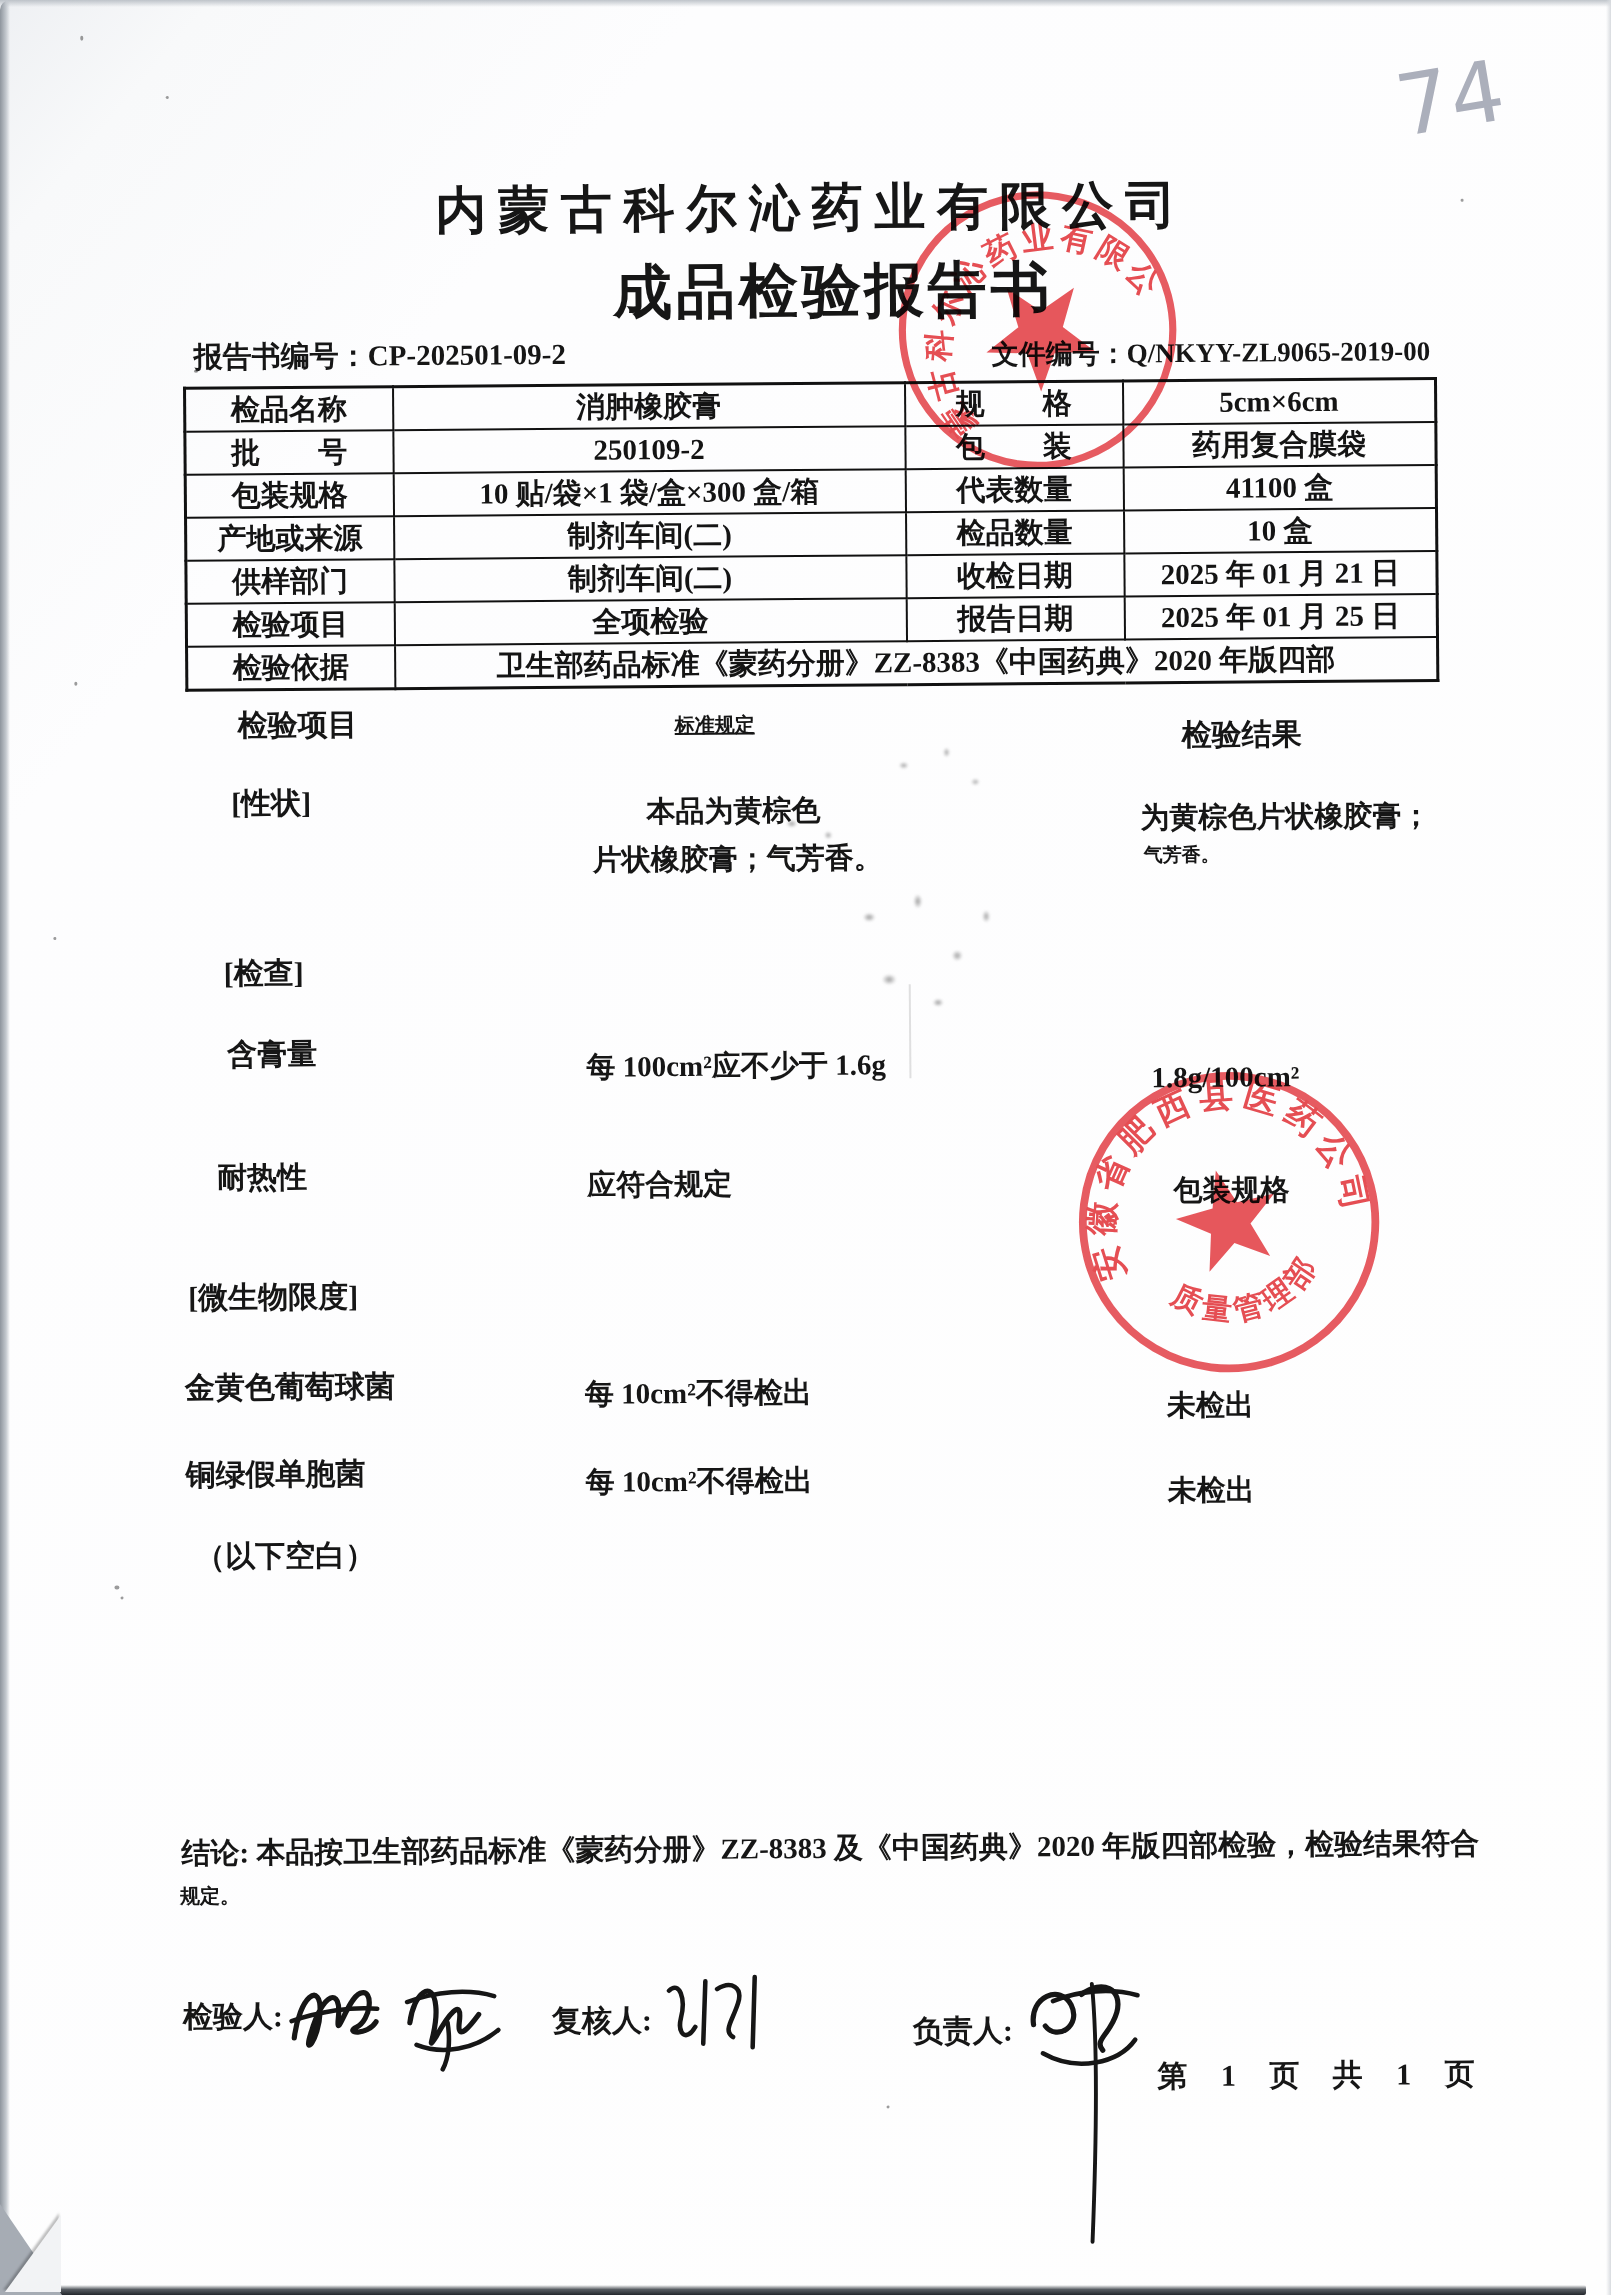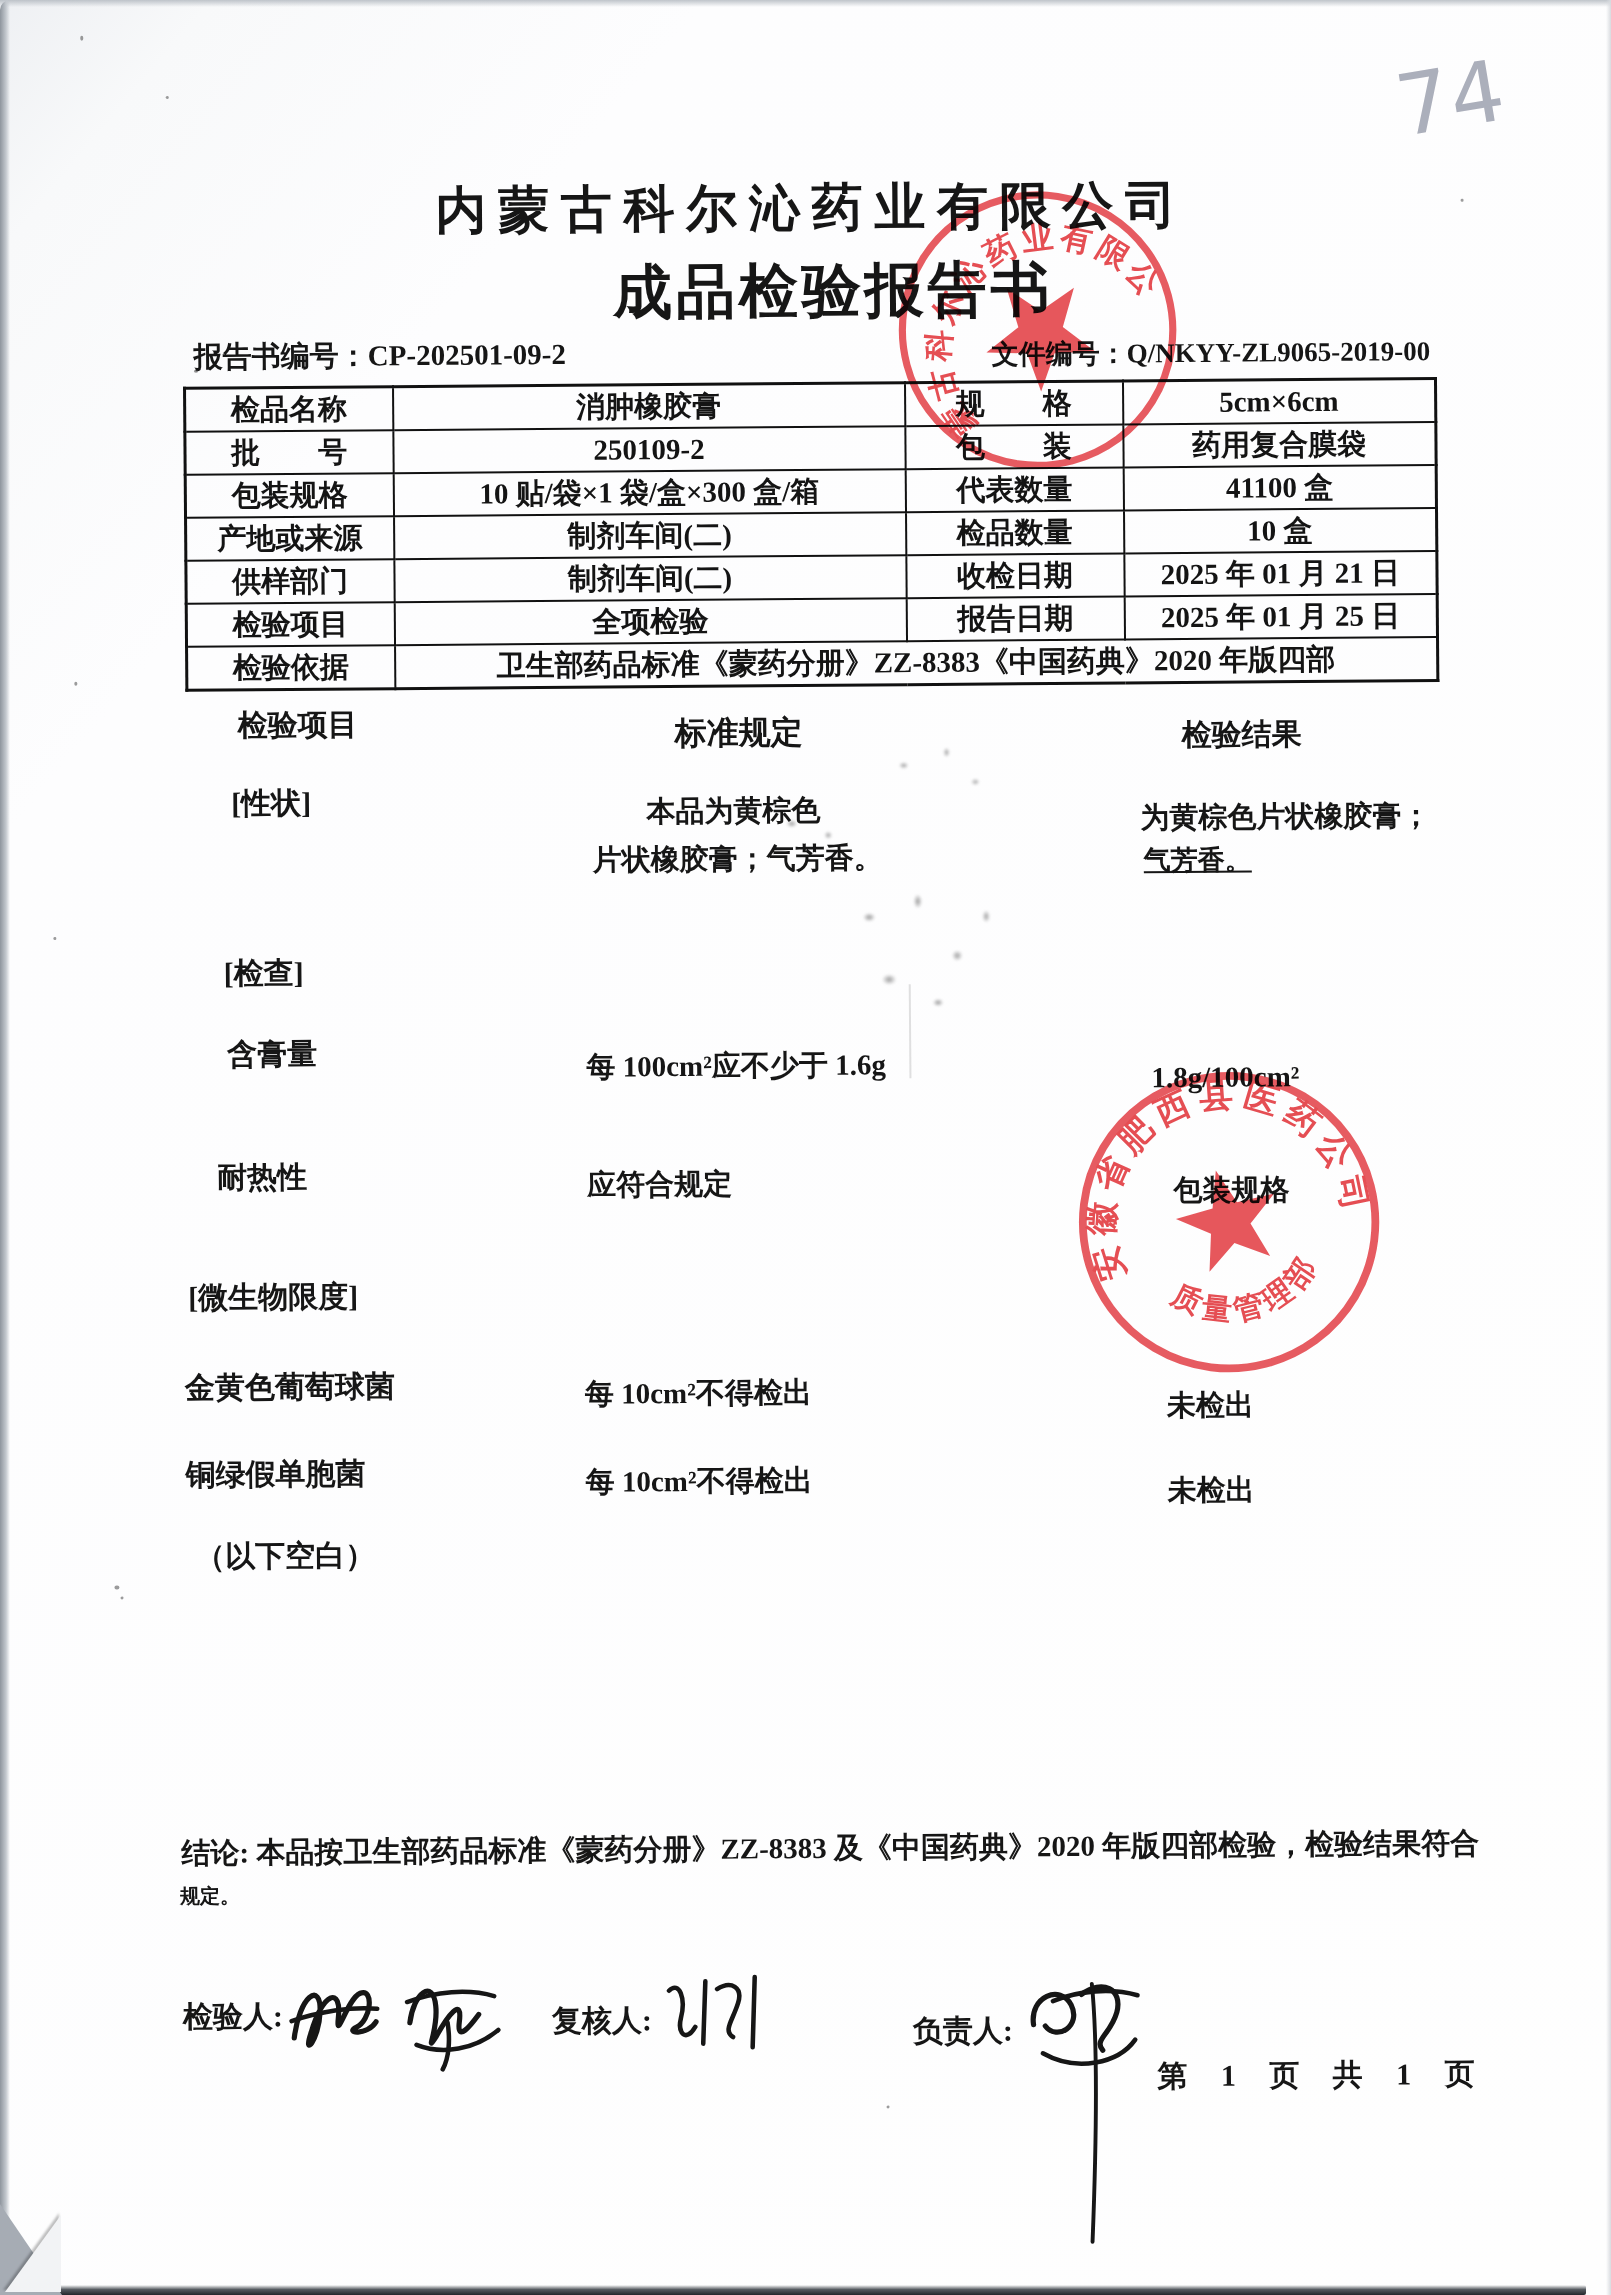--- a/index.html
+++ b/index.html
@@ -103,28 +103,28 @@
       <td>2025 年 01 月 25 日</td>
     </tr>
     <tr>
       <td>检验依据</td>
       <td class="vleft" colspan="3">卫生部药品标准《蒙药分册》ZZ-8383《中国药典》2020 年版四部</td>
     </tr>
   </tbody>
       </table>
 
   <div class="t" style="left:241px;top:701px;font-size:30px;">检验项目</div>
-  <div class="t" style="left:678px;top:711px;font-size:32px;">标准规定</div>
+  <div class="t" style="left:678px;top:711px;font-size:20px;text-decoration:underline;">标准规定</div>
   <div class="t" style="left:1185px;top:718px;font-size:30px;">检验结果</div>
 
   <div class="t" style="left:234px;top:779px;font-size:30px;">[性状]</div>
   <div class="t" style="left:649px;top:791px;font-size:29px;">本品为黄棕色</div>
   <div class="t" style="left:595px;top:839px;font-size:29px;">片状橡胶膏；气芳香。</div>
   <div class="t" style="left:1143px;top:801px;font-size:29px;">为黄棕色片状橡胶膏；</div>
-  <div class="t" style="left:1146px;top:845px;font-size:27px;text-decoration:underline;">气芳香。</div>
+  <div class="t" style="left:1146px;top:845px;font-size:19px;">气芳香。</div>
 
   <div class="t" style="left:225px;top:949px;font-size:30px;">[检查]</div>
 
   <div class="t" style="left:228px;top:1030px;font-size:30px;text-align:center;">含膏量</div>
   <div class="t" style="left:587px;top:1046px;font-size:29px;">每 100cm²应不少于 1.6g</div>
   <div class="t" style="left:1152px;top:1064px;font-size:29px;">1.8g/100cm²</div>
 
   <div class="t" style="left:217px;top:1153px;font-size:30px;">耐热性</div>
   <div class="t" style="left:587px;top:1164px;font-size:29px;">应符合规定</div>
   <div class="t" style="left:1173px;top:1174px;font-size:29px;">包装规格</div>

